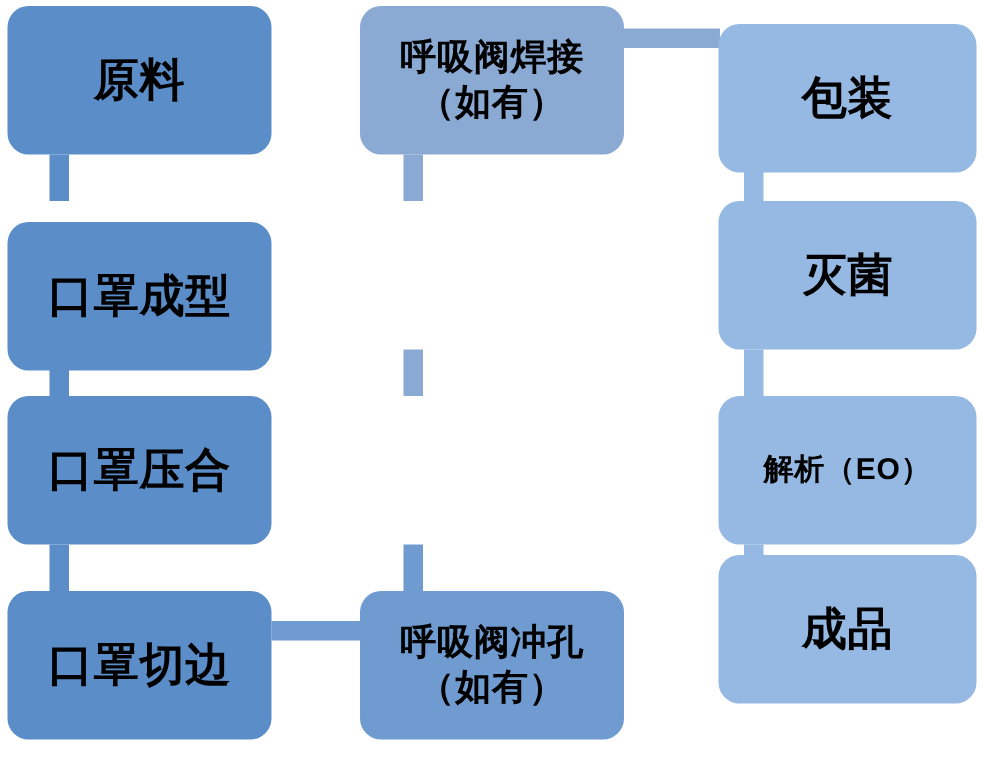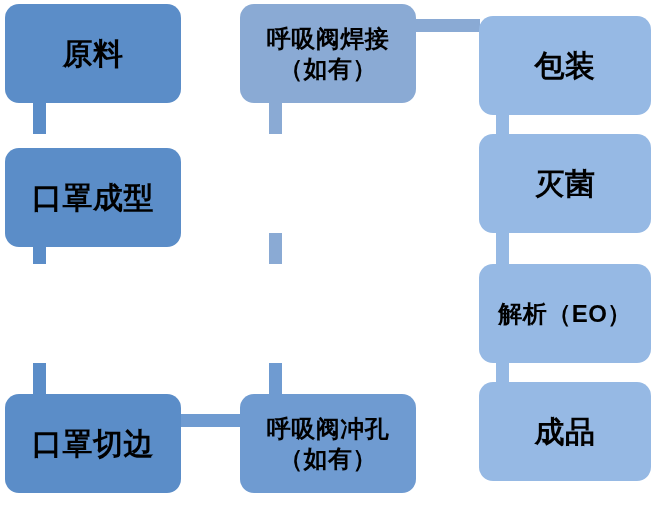--- a/index.html
+++ b/index.html
@@ -66,20 +66,23 @@
   </div>
 
   <div class="conn conn-v-a" style="left:33px; top:103px; width:13px; height:31px;"></div>
 
   <div class="node col-a" style="left:5px; top:148px; width:176px; height:99px;">
     <span class="label">口罩成型</span>
   </div>
 
   <div class="conn conn-v-a" style="left:33px; top:233px; width:13px; height:31px;"></div>
 
+  <div class="node col-a" style="left:5px; top:264px; width:176px; height:99px;">
+    <span class="label">口罩压合</span>
+  </div>
 
   <div class="conn conn-v-a" style="left:33px; top:363px; width:13px; height:31px;"></div>
 
   <div class="node col-a" style="left:5px; top:394px; width:176px; height:99px;">
     <span class="label">口罩切边</span>
   </div>
 
   <div class="conn conn-h-a" style="left:181px; top:414px; width:62px; height:13px;"></div>
 
   <div class="node col-b" style="left:240px; top:4px; width:176px; height:99px; font-size:24px;">
@@ -107,23 +110,23 @@
   </div>
 
   <div class="conn conn-v-c" style="left:496px; top:103px; width:13px; height:31px;"></div>
 
   <div class="node col-c" style="left:479px; top:134px; width:172px; height:99px;">
     <span class="label">灭菌</span>
   </div>
 
   <div class="conn conn-v-c" style="left:496px; top:233px; width:13px; height:31px;"></div>
 
-  <div class="node col-c" style="left:479px; top:264px; width:172px; height:99px; font-size:24px;">
+  <div class="node col-c" style="left:479px; top:264px; width:172px; height:99px; font-size:20px;">
     <span class="label">解析（EO）</span>
   </div>
 
   <div class="conn conn-v-c" style="left:496px; top:363px; width:13px; height:31px;"></div>
 
-  <div class="node col-c" style="left:479px; top:382px; width:172px; height:99px;">
+  <div class="node col-c" style="left:479px; top:370px; width:172px; height:99px;">
     <span class="label">成品</span>
   </div>
 
 </div>
 
 </body></html>

